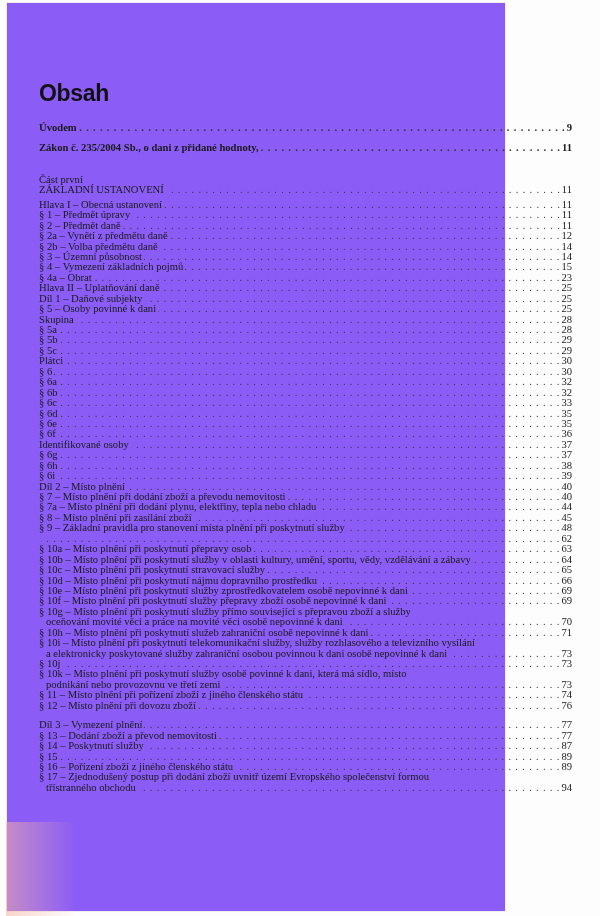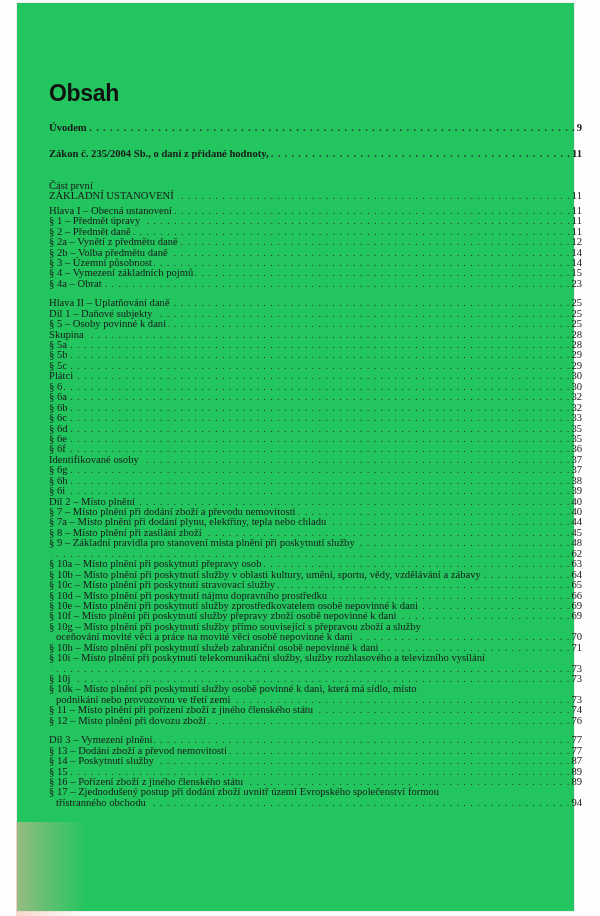--- a/index.html
+++ b/index.html
@@ -4,22 +4,22 @@
   <style>
     html, body { margin: 0; padding: 0; }
     body {
       width: 600px; height: 916px; overflow: hidden;
       background: #fdfdfd;
       position: relative;
       font-family: "Liberation Serif", serif;
       color: #1a1a1a;
     }
     .page {
-      position: absolute; left: 16px; top: 2px; width: 559px; height: 910px;
-      background: #22c55e;
+      position: absolute; left: 6px; top: 2px; width: 500px; height: 910px;
+      background: #8b5cf6;
       box-shadow: inset 0 0 0 1px #eeeeee;
     }
     .stain {
       position: absolute; left: 0; top: 820px; width: 70px; height: 94px;
       background: linear-gradient(90deg, rgba(245,180,160,0.55), rgba(255,255,255,0));
       pointer-events: none;
     }
     .title {
       position: absolute; left: 33px; top: 78px;
       font-family: "Liberation Sans", sans-serif;
@@ -55,21 +55,21 @@
   <div class="stain"></div>
   <h1 class="title" style="margin:0">Obsah</h1>
   <div class="toc" id="toc">
       <div>
         <div class="row bold">
           <span class="label">Úvodem</span>
           <span class="dots"></span>
           <span class="page-num">9</span>
         </div>
       </div>
-      <div style="margin-top: 16px;">
+      <div style="margin-top: 10px;">
         <div class="row bold">
           <span class="label">Zákon č. 235/2004 Sb., o dani z přidané hodnoty,</span>
           <span class="dots"></span>
           <span class="page-num">11</span>
         </div>
       </div>
       <div style="margin-top: 21px;">
         <div class="line-only">Část první</div>
         <div class="row">
           <span class="label">ZÁKLADNÍ USTANOVENÍ</span>
@@ -126,21 +126,21 @@
           <span class="page-num">15</span>
         </div>
       </div>
       <div>
         <div class="row">
           <span class="label">§ 4a – Obrat</span>
           <span class="dots"></span>
           <span class="page-num">23</span>
         </div>
       </div>
-      <div style="margin-top: 9px;">
+      <div style="">
         <div class="row">
           <span class="label">Hlava II – Uplatňování daně</span>
           <span class="dots"></span>
           <span class="page-num">25</span>
         </div>
       </div>
       <div>
         <div class="row">
           <span class="label">Díl 1 – Daňové subjekty</span>
           <span class="dots"></span>
@@ -360,20 +360,21 @@
       <div>
         <div class="row">
           <span class="label">§ 10h – Místo plnění při poskytnutí služeb zahraniční osobě nepovinné k dani</span>
           <span class="dots"></span>
           <span class="page-num">71</span>
         </div>
       </div>
       <div>
         <div class="line-only">§ 10i – Místo plnění při poskytnutí telekomunikační služby, služby rozhlasového a televizního vysílání</div>
         <div class="row">
+          <span class="label indent">a elektronicky poskytované služby zahraniční osobou povinnou k dani osobě nepovinné k dani</span>
           <span class="dots"></span>
           <span class="page-num">73</span>
         </div>
       </div>
       <div>
         <div class="row">
           <span class="label">§ 10j</span>
           <span class="dots"></span>
           <span class="page-num">73</span>
         </div>

